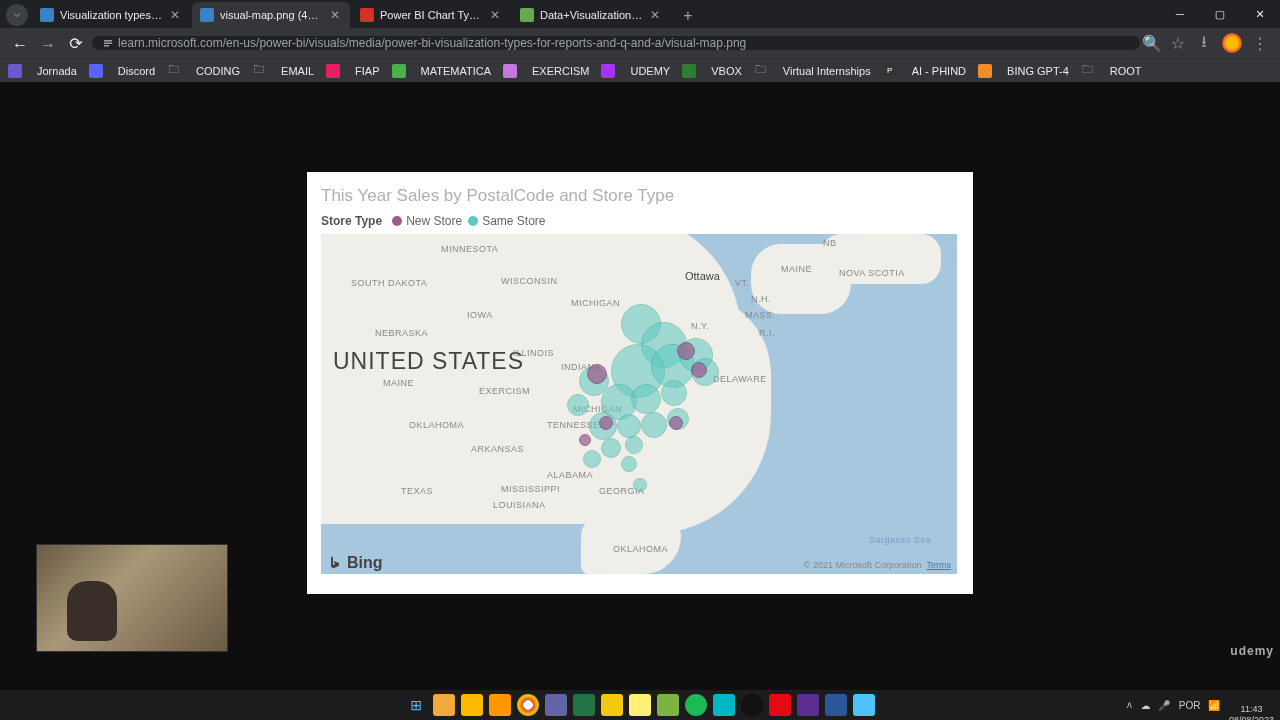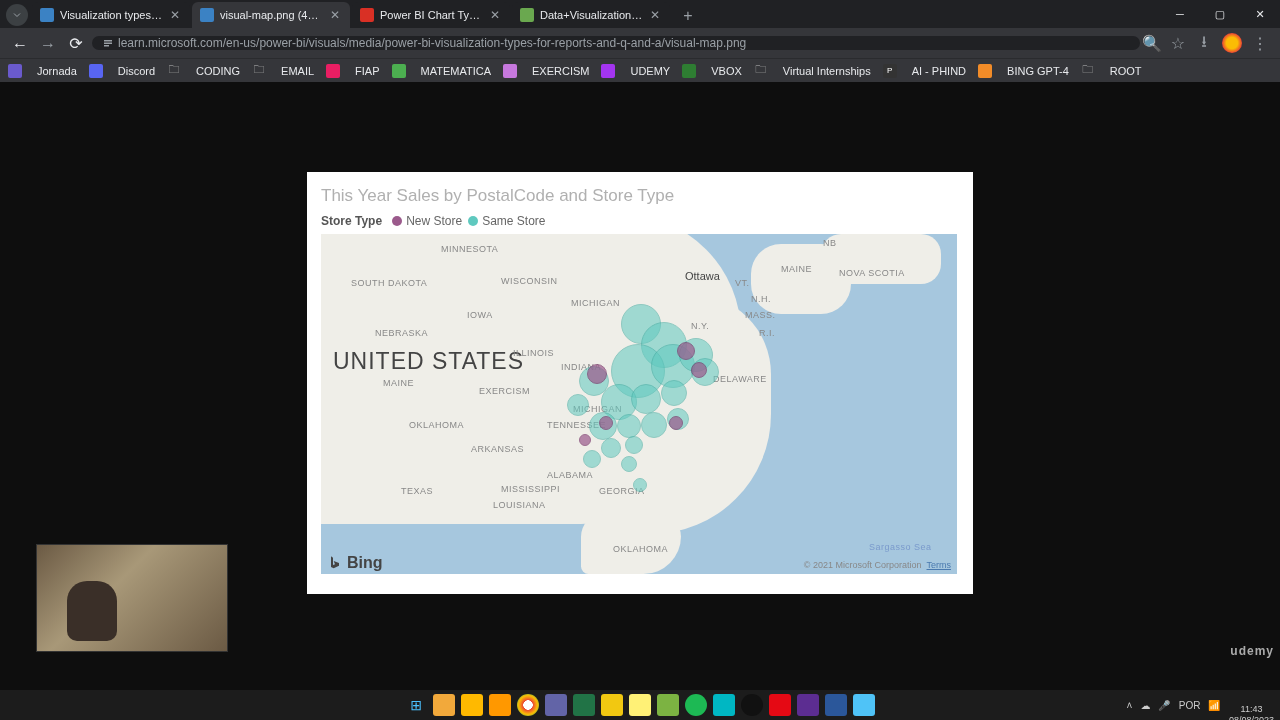--- a/index.html
+++ b/index.html
@@ -227,21 +227,21 @@
       <div class="state-label" style="left:292px;top:310px">OKLAHOMA</div>
       <div class="state-label" style="left:460px;top:30px">MAINE</div>
       <div class="state-label" style="left:430px;top:60px">N.H.</div>
       <div class="state-label" style="left:424px;top:76px">MASS.</div>
       <div class="state-label" style="left:438px;top:94px">R.I.</div>
       <div class="state-label" style="left:370px;top:87px">N.Y.</div>
       <div class="state-label" style="left:392px;top:140px">DELAWARE</div>
       <div class="state-label" style="left:518px;top:34px">NOVA SCOTIA</div>
       <div class="state-label" style="left:414px;top:44px">VT.</div>
       <div class="state-label" style="left:502px;top:4px">NB</div>
-      <div class="state-label" style="left:548px;top:308px;color:#7a9acc">Sargasso Sea</div>
+      <div class="state-label" style="left:548px;top:301px;color:#7a9acc">Sargasso Sea</div>
 
       <div class="bubble same" style="left:300px;top:70px;width:40px;height:40px"></div>
       <div class="bubble same" style="left:320px;top:88px;width:46px;height:46px"></div>
       <div class="bubble same" style="left:290px;top:110px;width:54px;height:54px"></div>
       <div class="bubble same" style="left:330px;top:110px;width:44px;height:44px"></div>
       <div class="bubble same" style="left:358px;top:104px;width:34px;height:34px"></div>
       <div class="bubble same" style="left:370px;top:124px;width:28px;height:28px"></div>
       <div class="bubble same" style="left:258px;top:132px;width:30px;height:30px"></div>
       <div class="bubble same" style="left:280px;top:150px;width:36px;height:36px"></div>
       <div class="bubble same" style="left:310px;top:150px;width:30px;height:30px"></div>

